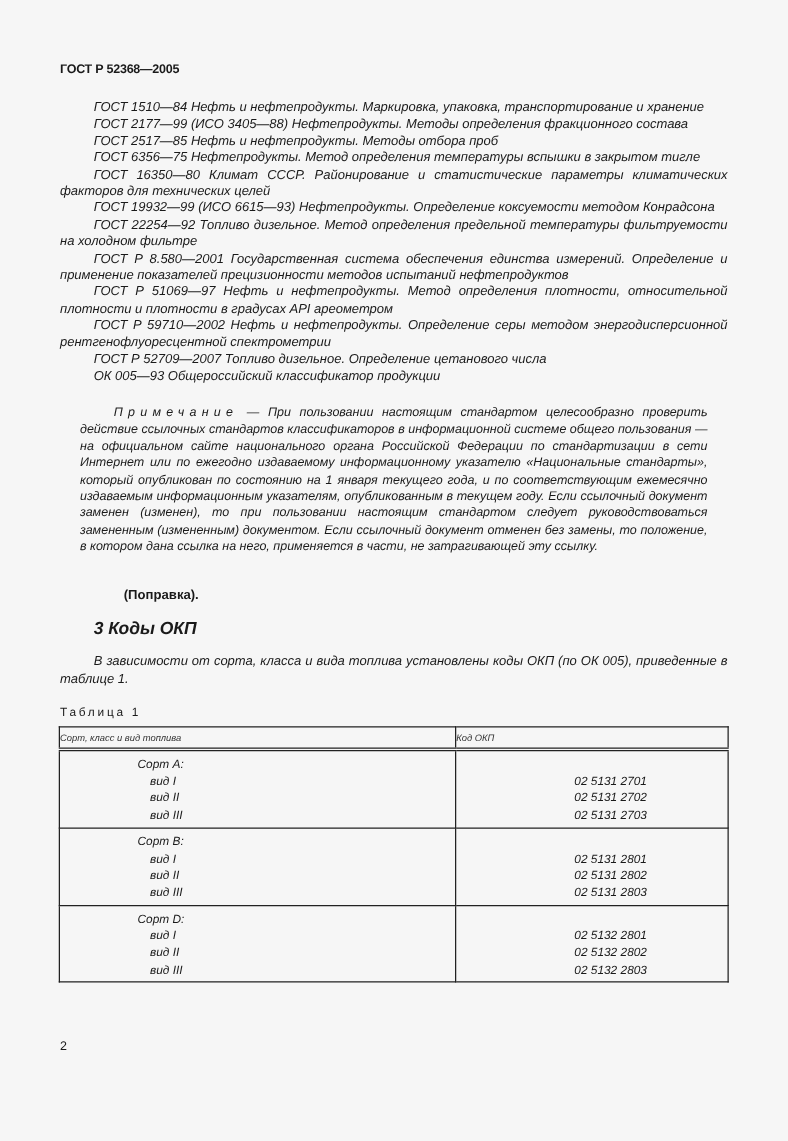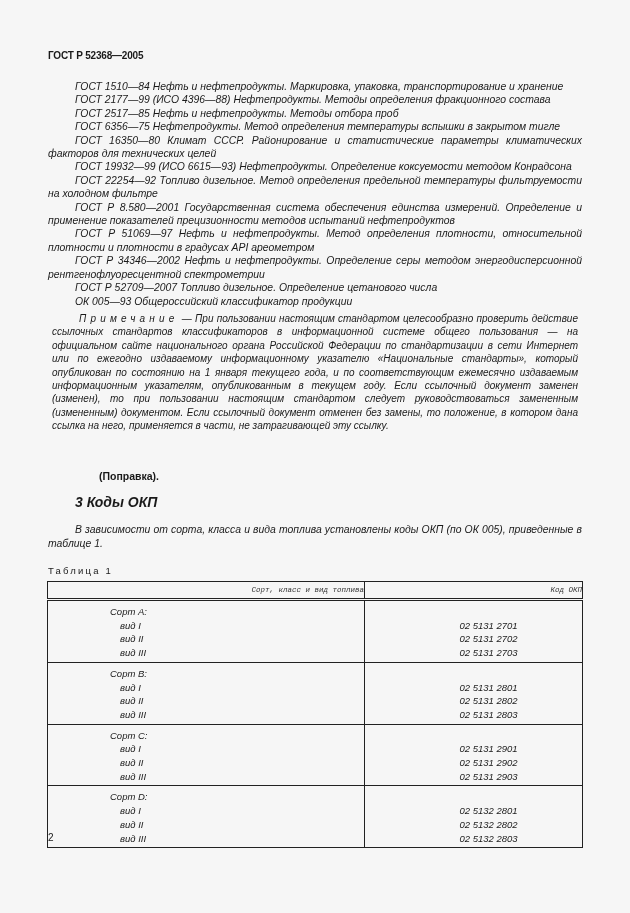--- a/index.html
+++ b/index.html
@@ -14,21 +14,21 @@
     .page-header {
       position: absolute; left: 48px; top: 50px;
       font-size: 10px; font-weight: bold; letter-spacing: -0.2px;
     }
     .refs {
       position: absolute; left: 48px; top: 80px; width: 534px;
       font-size: 10.4px; font-style: italic; line-height: 13.4px;
     }
     .ref { text-indent: 27px; text-align: justify; margin: 0; }
     .note {
-      text-indent: 27px; text-align: justify; margin: 4px;
+      text-indent: 27px; text-align: justify; margin: 16px;
       font-size: 10px; line-height: 13.4px;
     }
     .note .spaced { letter-spacing: 4.2px; }
     .amend {
       position: absolute; left: 75px; top: 470px;
       font-size: 10.5px; font-weight: bold; padding-left: 24px;
     }
     .section-title {
       position: absolute; left: 75px; top: 494px;
       font-size: 14px; font-weight: bold; font-style: italic;
@@ -48,50 +48,50 @@
       font-size: 9.5px; font-style: italic;
     }
     table.okp th, table.okp td {
       border-left: 1.2px solid #222; border-right: 1.2px solid #222;
       padding: 0;
     }
     table.okp th {
       border-top: 1.2px solid #222;
       border-bottom: 3px double #222;
       font-weight: normal; font-size: 7.5px; height: 16px;
-      text-align: right; color: #333; font-family: Liberation Mono, monospace;
+      text-align: left; color: #333;
     }
     table.okp th.c1 { width: 316px; }
     table.okp td { border-bottom: 1.2px solid #222; vertical-align: top; }
     .lines { padding: 4px 0 2px 0; line-height: 13.7px; }
     .grade { padding-left: 62px; }
     .kind { padding-left: 72px; }
     .code { text-align: center; padding-left: 30px; }
     .code-blank { height: 13.7px; }
     .page-num {
       position: absolute; left: 48px; top: 832px;
       font-size: 10px;
     }
   </style>
 </head>
 <body>
 
 <div class="page-header">ГОСТ Р 52368—2005</div>
 
 <div class="refs">
   <p class="ref">ГОСТ 1510—84 Нефть и нефтепродукты. Маркировка, упаковка, транспортирование и хранение</p>
-  <p class="ref">ГОСТ 2177—99 (ИСО 4396—88) Нефтепродукты. Методы определения фракционного состава</p>
+  <p class="ref">ГОСТ 2177—99 (ИСО 3405—88) Нефтепродукты. Методы определения фракционного состава</p>
   <p class="ref">ГОСТ 2517—85 Нефть и нефтепродукты. Методы отбора проб</p>
   <p class="ref">ГОСТ 6356—75 Нефтепродукты. Метод определения температуры вспышки в закрытом тигле</p>
   <p class="ref">ГОСТ 16350—80 Климат СССР. Районирование и статистические параметры климатических факторов для технических целей</p>
   <p class="ref">ГОСТ 19932—99 (ИСО 6615—93) Нефтепродукты. Определение коксуемости методом Конрадсона</p>
   <p class="ref">ГОСТ 22254—92 Топливо дизельное. Метод определения предельной температуры фильтруемости на холодном фильтре</p>
   <p class="ref">ГОСТ Р 8.580—2001 Государственная система обеспечения единства измерений. Определение и применение показателей прецизионности методов испытаний нефтепродуктов</p>
   <p class="ref">ГОСТ Р 51069—97 Нефть и нефтепродукты. Метод определения плотности, относительной плотности и плотности в градусах API ареометром</p>
-  <p class="ref">ГОСТ Р 34346—2002 Нефть и нефтепродукты. Определение серы методом энергодисперсионной рентгенофлуоресцентной спектрометрии</p>
+  <p class="ref">ГОСТ Р 59710—2002 Нефть и нефтепродукты. Определение серы методом энергодисперсионной рентгенофлуоресцентной спектрометрии</p>
   <p class="ref">ГОСТ Р 52709—2007 Топливо дизельное. Определение цетанового числа</p>
   <p class="ref">ОК 005—93 Общероссийский классификатор продукции</p>
   <p class="note"><span class="spaced">Примечание</span><span> — При пользовании настоящим стандартом целесообразно проверить действие ссылочных стандартов классификаторов в информационной системе общего пользования — на официальном сайте национального органа Российской Федерации по стандартизации в сети Интернет или по ежегодно издаваемому информационному указателю «Национальные стандарты», который опубликован по состоянию на 1 января текущего года, и по соответствующим ежемесячно издаваемым информационным указателям, опубликованным в текущем году. Если ссылочный документ заменен (изменен), то при пользовании настоящим стандартом следует руководствоваться замененным (измененным) документом. Если ссылочный документ отменен без замены, то положение, в котором дана ссылка на него, применяется в части, не затрагивающей эту ссылку.</span></p>
 </div>
 
 <div class="amend">(Поправка).</div>
 
 <div class="section-title">3 Коды ОКП</div>
 
 <p class="intro">В зависимости от сорта, класса и вида топлива установлены коды ОКП (по ОК 005), приведенные в таблице 1.</p>
@@ -138,38 +138,20 @@
         <div class="code-blank"></div>
         <div class="code">02 5131 2801</div>
         <div class="code">02 5131 2802</div>
         <div class="code">02 5131 2803</div>
       </div>
         </td>
     </tr>
     <tr>
       <td>
           <div class="lines">
-        <div class="grade">Сорт C:</div>
-        <div class="kind">вид I</div>
-        <div class="kind">вид II</div>
-        <div class="kind">вид III</div>
-      </div>
-        </td>
-      <td>
-          <div class="lines">
-        <div class="code-blank"></div>
-        <div class="code">02 5131 2901</div>
-        <div class="code">02 5131 2902</div>
-        <div class="code">02 5131 2903</div>
-      </div>
-        </td>
-    </tr>
-    <tr>
-      <td>
-          <div class="lines">
         <div class="grade">Сорт D:</div>
         <div class="kind">вид I</div>
         <div class="kind">вид II</div>
         <div class="kind">вид III</div>
       </div>
         </td>
       <td>
           <div class="lines">
         <div class="code-blank"></div>
         <div class="code">02 5132 2801</div>

